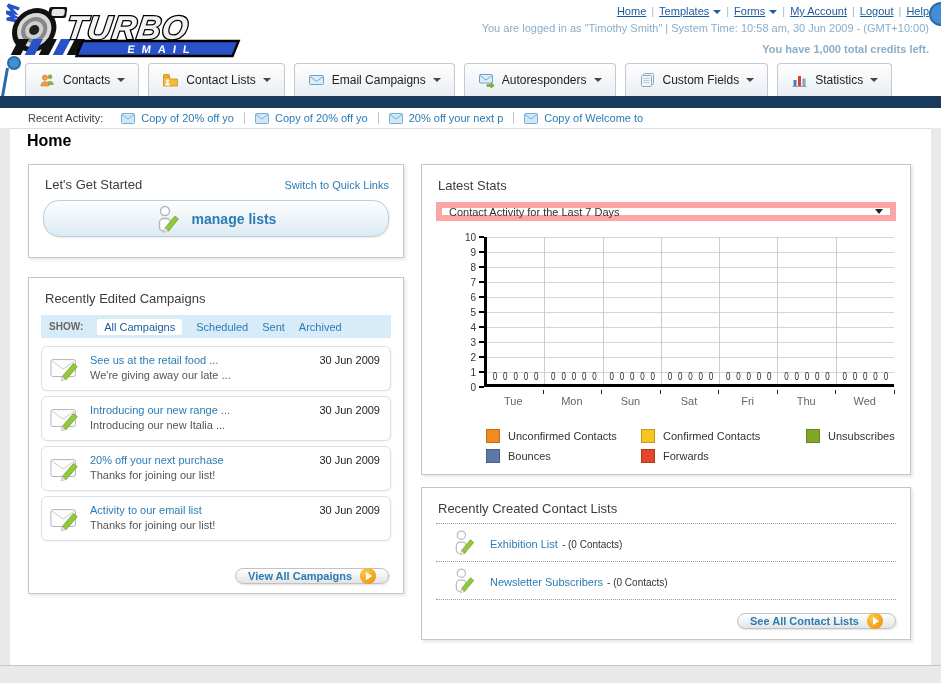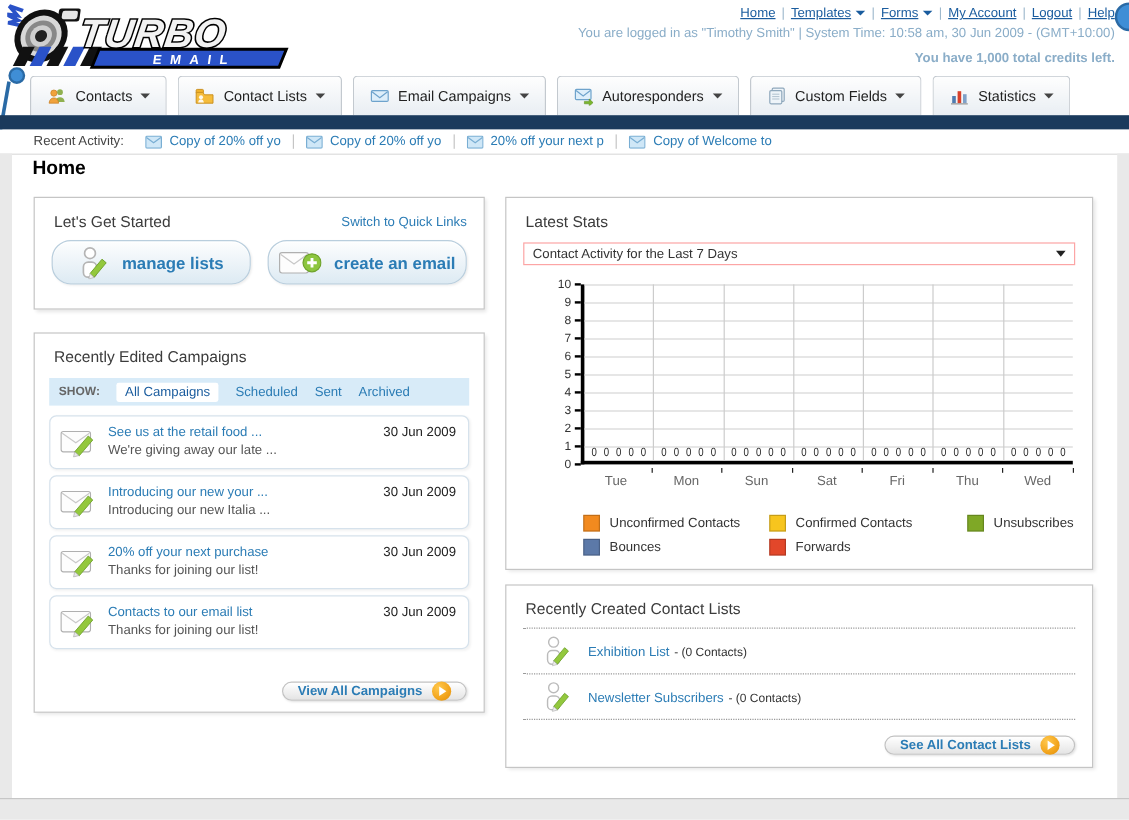--- a/index.html
+++ b/index.html
@@ -66,21 +66,21 @@
   .card-sub { position:absolute; left:48px; top:22px; font-size:11px; color:#555; }
   .card-date { position:absolute; right:10px; top:7px; font-size:11px; color:#222; }
   .pill-btn { position:absolute; display:inline-flex; align-items:center; gap:8px; height:16px; padding:0 12px; background:linear-gradient(#fff,#e4e4e4); border:1px solid #c2c2c2; border-radius:13px; box-shadow:1px 1px 2px rgba(0,0,0,.12); font-size:11px; font-weight:bold; color:#2b7cb5; cursor:pointer; }
   #view-all-btn { right:14px; bottom:9px; }
   #see-all-btn { right:14px; bottom:10px; }
   .arrow-circle { width:16px; height:16px; border-radius:50%; background:radial-gradient(circle at 35% 30%,#ffc84d,#f2a41c 60%,#de8d08); display:inline-flex; align-items:center; justify-content:center; }
   .arrow-tri { width:0; height:0; border-left:6px solid #fff; border-top:4px solid transparent; border-bottom:4px solid transparent; margin-left:2px; }
 
   
   #panel-stats .head { padding:11px 14px 8px 16px; }
-  .dropdown { margin:0 14px; height:19px; border:1px solid #fca5a5; background:#fff; display:flex; align-items:center; justify-content:space-between; padding:0 7px; font-size:11px; color:#333; cursor:pointer; }
+  .dropdown { margin:0 14px; height:19px; border:6px solid #fca5a5; background:#fff; display:flex; align-items:center; justify-content:space-between; padding:0 7px; font-size:11px; color:#333; cursor:pointer; }
   .caret-black { width:0; height:0; border-left:4px solid transparent; border-right:4px solid transparent; border-top:5px solid #222; }
   .chart { position:absolute; left:14px; top:72px; width:462px; }
   .chart-y { position:absolute; left:0; top:0; width:48px; height:150px; }
   .ytick { position:absolute; right:0; display:flex; align-items:center; gap:3px; height:10px; }
   .ytick-num { font-size:10px; color:#333; }
   .ytick-dash { width:5px; height:2px; background:#000; }
   .chart-plot { position:absolute; left:48px; top:0; width:410px; height:150px; border-left:3px solid #000; border-bottom:3px solid #000; display:flex; }
   .hgrid { position:absolute; left:0; right:0; height:1px; background:#d6d6d6; }
   .cgroup { flex:1; position:relative; border-right:1px solid #ccc; }
   .cgroup.last { border-right:none; }
@@ -256,29 +256,20 @@
     <div class="gs-buttons">
       <div class="gs-btn">
         <span><svg width="26" height="28" viewBox="0 0 24 28">
               <circle cx="8" cy="6" r="4.5" fill="#fff" stroke="#b5b5b5" stroke-width="1.4"></circle>
               <rect x="2.5" y="13.5" width="11" height="12.5" rx="4" fill="#fff" stroke="#b5b5b5" stroke-width="1.4"></rect>
               <polygon points="8,23 18,11 21.5,14 11.5,26" fill="#93c83d" stroke="#6fa32c" stroke-width=".8"></polygon>
               <polygon points="8,23 7,27.5 11.5,26.2" fill="#eee" stroke="#aaa" stroke-width=".5"></polygon>
             </svg></span>
         <span>manage lists</span>
       </div>
-      <div class="gs-btn">
-        <span><svg width="36" height="22" viewBox="0 0 36 22">
-              <rect x="1" y="2.5" width="24" height="17" rx="2" fill="#fdfdfd" stroke="#b0b0b0"></rect>
-              <path d="M2 4l11 8 11-8" fill="none" stroke="#c8c8c8"></path>
-              <circle cx="28" cy="11" r="7.5" fill="#8dc63f" stroke="#6fa32c"></circle>
-              <path d="M28 7v8M24 11h8" stroke="#fff" stroke-width="2.4"></path>
-            </svg></span>
-        <span>create an email</span>
-      </div>
     </div>
   </div>
 
   <div class="panel" id="panel-campaigns">
     <div class="head">
       <span class="panel-title">Recently Edited Campaigns</span>
     </div>
     <div class="filter-bar">
       <span class="show-label">SHOW:</span>
       <span class="filter active">All Campaigns</span>
@@ -298,21 +289,21 @@
         <div class="card-sub">We're giving away our late ...</div>
         <span class="card-date">30 Jun 2009</span>
       </div>
       <div class="card">
         <span class="card-icon"><svg width="32" height="26" viewBox="0 0 34 26">
               <rect x="1" y="3" width="26" height="18" rx="2" fill="#fdfdfd" stroke="#b0b0b0"></rect>
               <path d="M2 4.5L14 13 26 4.5" fill="none" stroke="#c8c8c8"></path>
               <polygon points="13,21 25,7 29,10.5 17,24.5" fill="#93c83d" stroke="#6fa32c" stroke-width=".8"></polygon>
               <polygon points="13,21 12,25.5 16.8,24.3" fill="#e8e8e8" stroke="#aaa" stroke-width=".6"></polygon>
             </svg></span>
-        <a class="card-title">Introducing our new your ...</a>
+        <a class="card-title">Introducing our new range ...</a>
         <div class="card-sub">Introducing our new Italia ...</div>
         <span class="card-date">30 Jun 2009</span>
       </div>
       <div class="card">
         <span class="card-icon"><svg width="32" height="26" viewBox="0 0 34 26">
               <rect x="1" y="3" width="26" height="18" rx="2" fill="#fdfdfd" stroke="#b0b0b0"></rect>
               <path d="M2 4.5L14 13 26 4.5" fill="none" stroke="#c8c8c8"></path>
               <polygon points="13,21 25,7 29,10.5 17,24.5" fill="#93c83d" stroke="#6fa32c" stroke-width=".8"></polygon>
               <polygon points="13,21 12,25.5 16.8,24.3" fill="#e8e8e8" stroke="#aaa" stroke-width=".6"></polygon>
             </svg></span>
@@ -320,21 +311,21 @@
         <div class="card-sub">Thanks for joining our list!</div>
         <span class="card-date">30 Jun 2009</span>
       </div>
       <div class="card">
         <span class="card-icon"><svg width="32" height="26" viewBox="0 0 34 26">
               <rect x="1" y="3" width="26" height="18" rx="2" fill="#fdfdfd" stroke="#b0b0b0"></rect>
               <path d="M2 4.5L14 13 26 4.5" fill="none" stroke="#c8c8c8"></path>
               <polygon points="13,21 25,7 29,10.5 17,24.5" fill="#93c83d" stroke="#6fa32c" stroke-width=".8"></polygon>
               <polygon points="13,21 12,25.5 16.8,24.3" fill="#e8e8e8" stroke="#aaa" stroke-width=".6"></polygon>
             </svg></span>
-        <a class="card-title">Contacts to our email list</a>
+        <a class="card-title">Activity to our email list</a>
         <div class="card-sub">Thanks for joining our list!</div>
         <span class="card-date">30 Jun 2009</span>
       </div>
     </div>
     <div class="pill-btn" id="view-all-btn">
       <span>View All Campaigns</span>
       <span class="arrow-circle">
           <span class="arrow-tri"></span>
         </span>
     </div>

